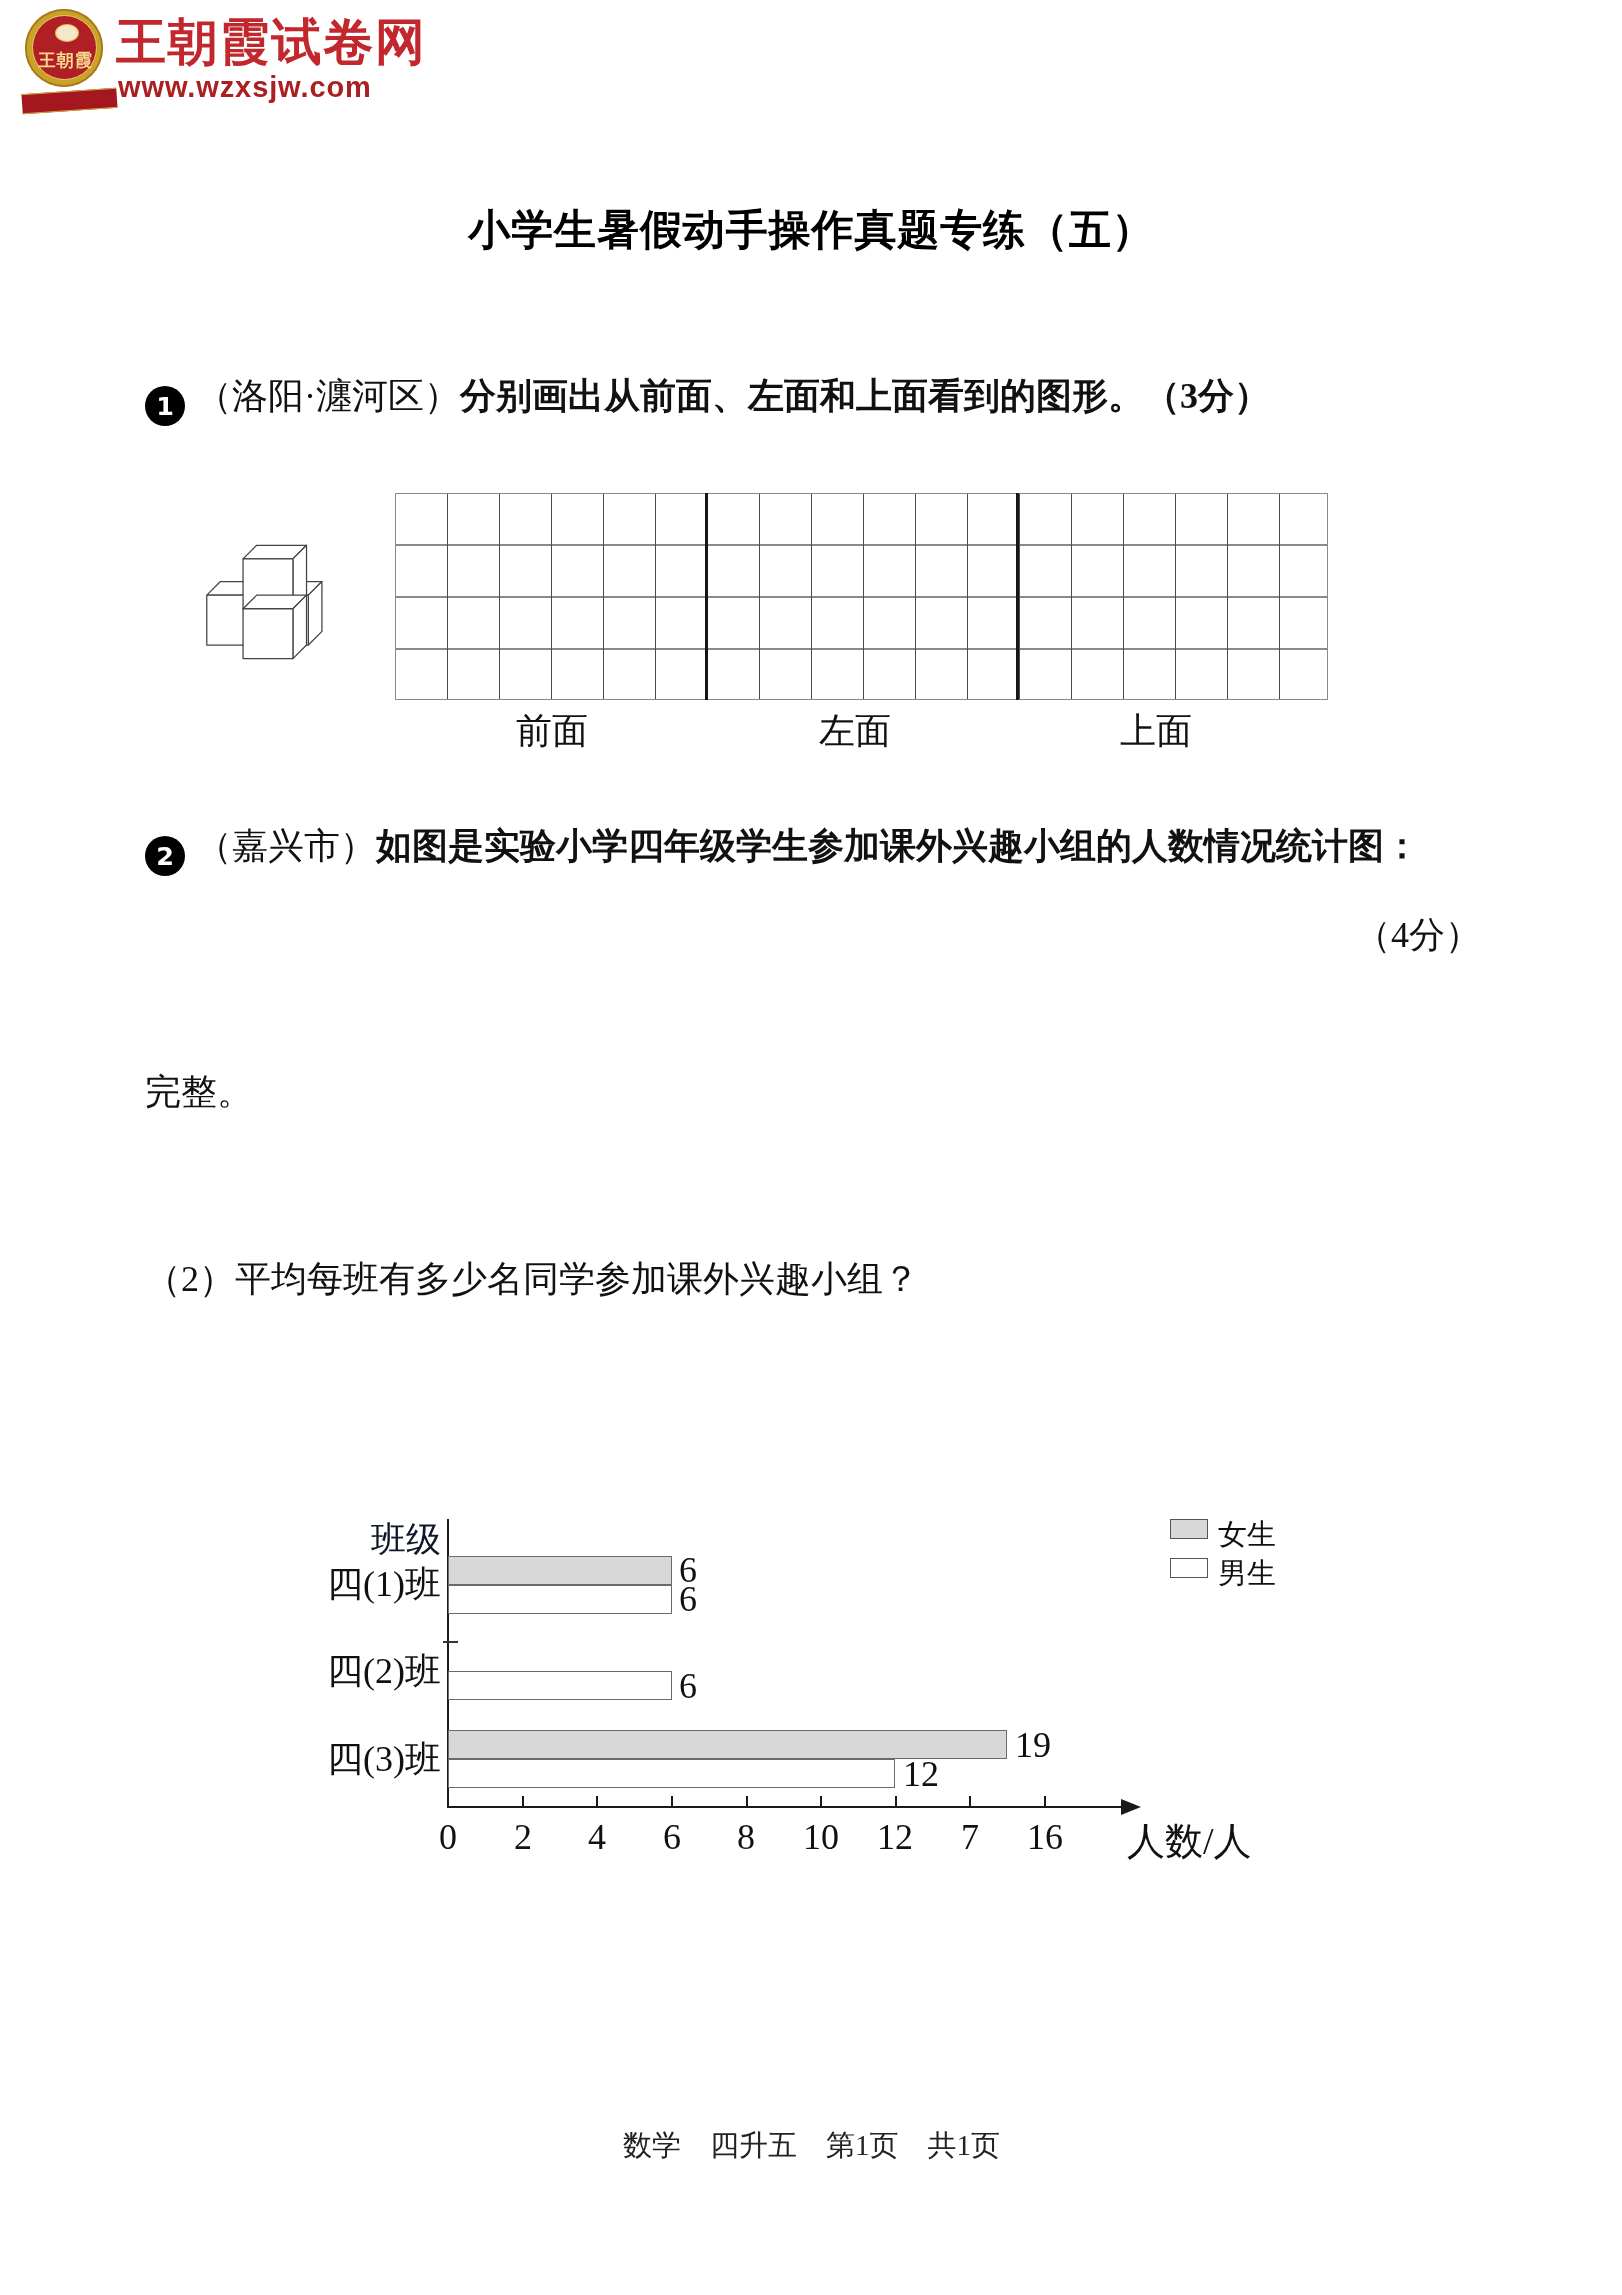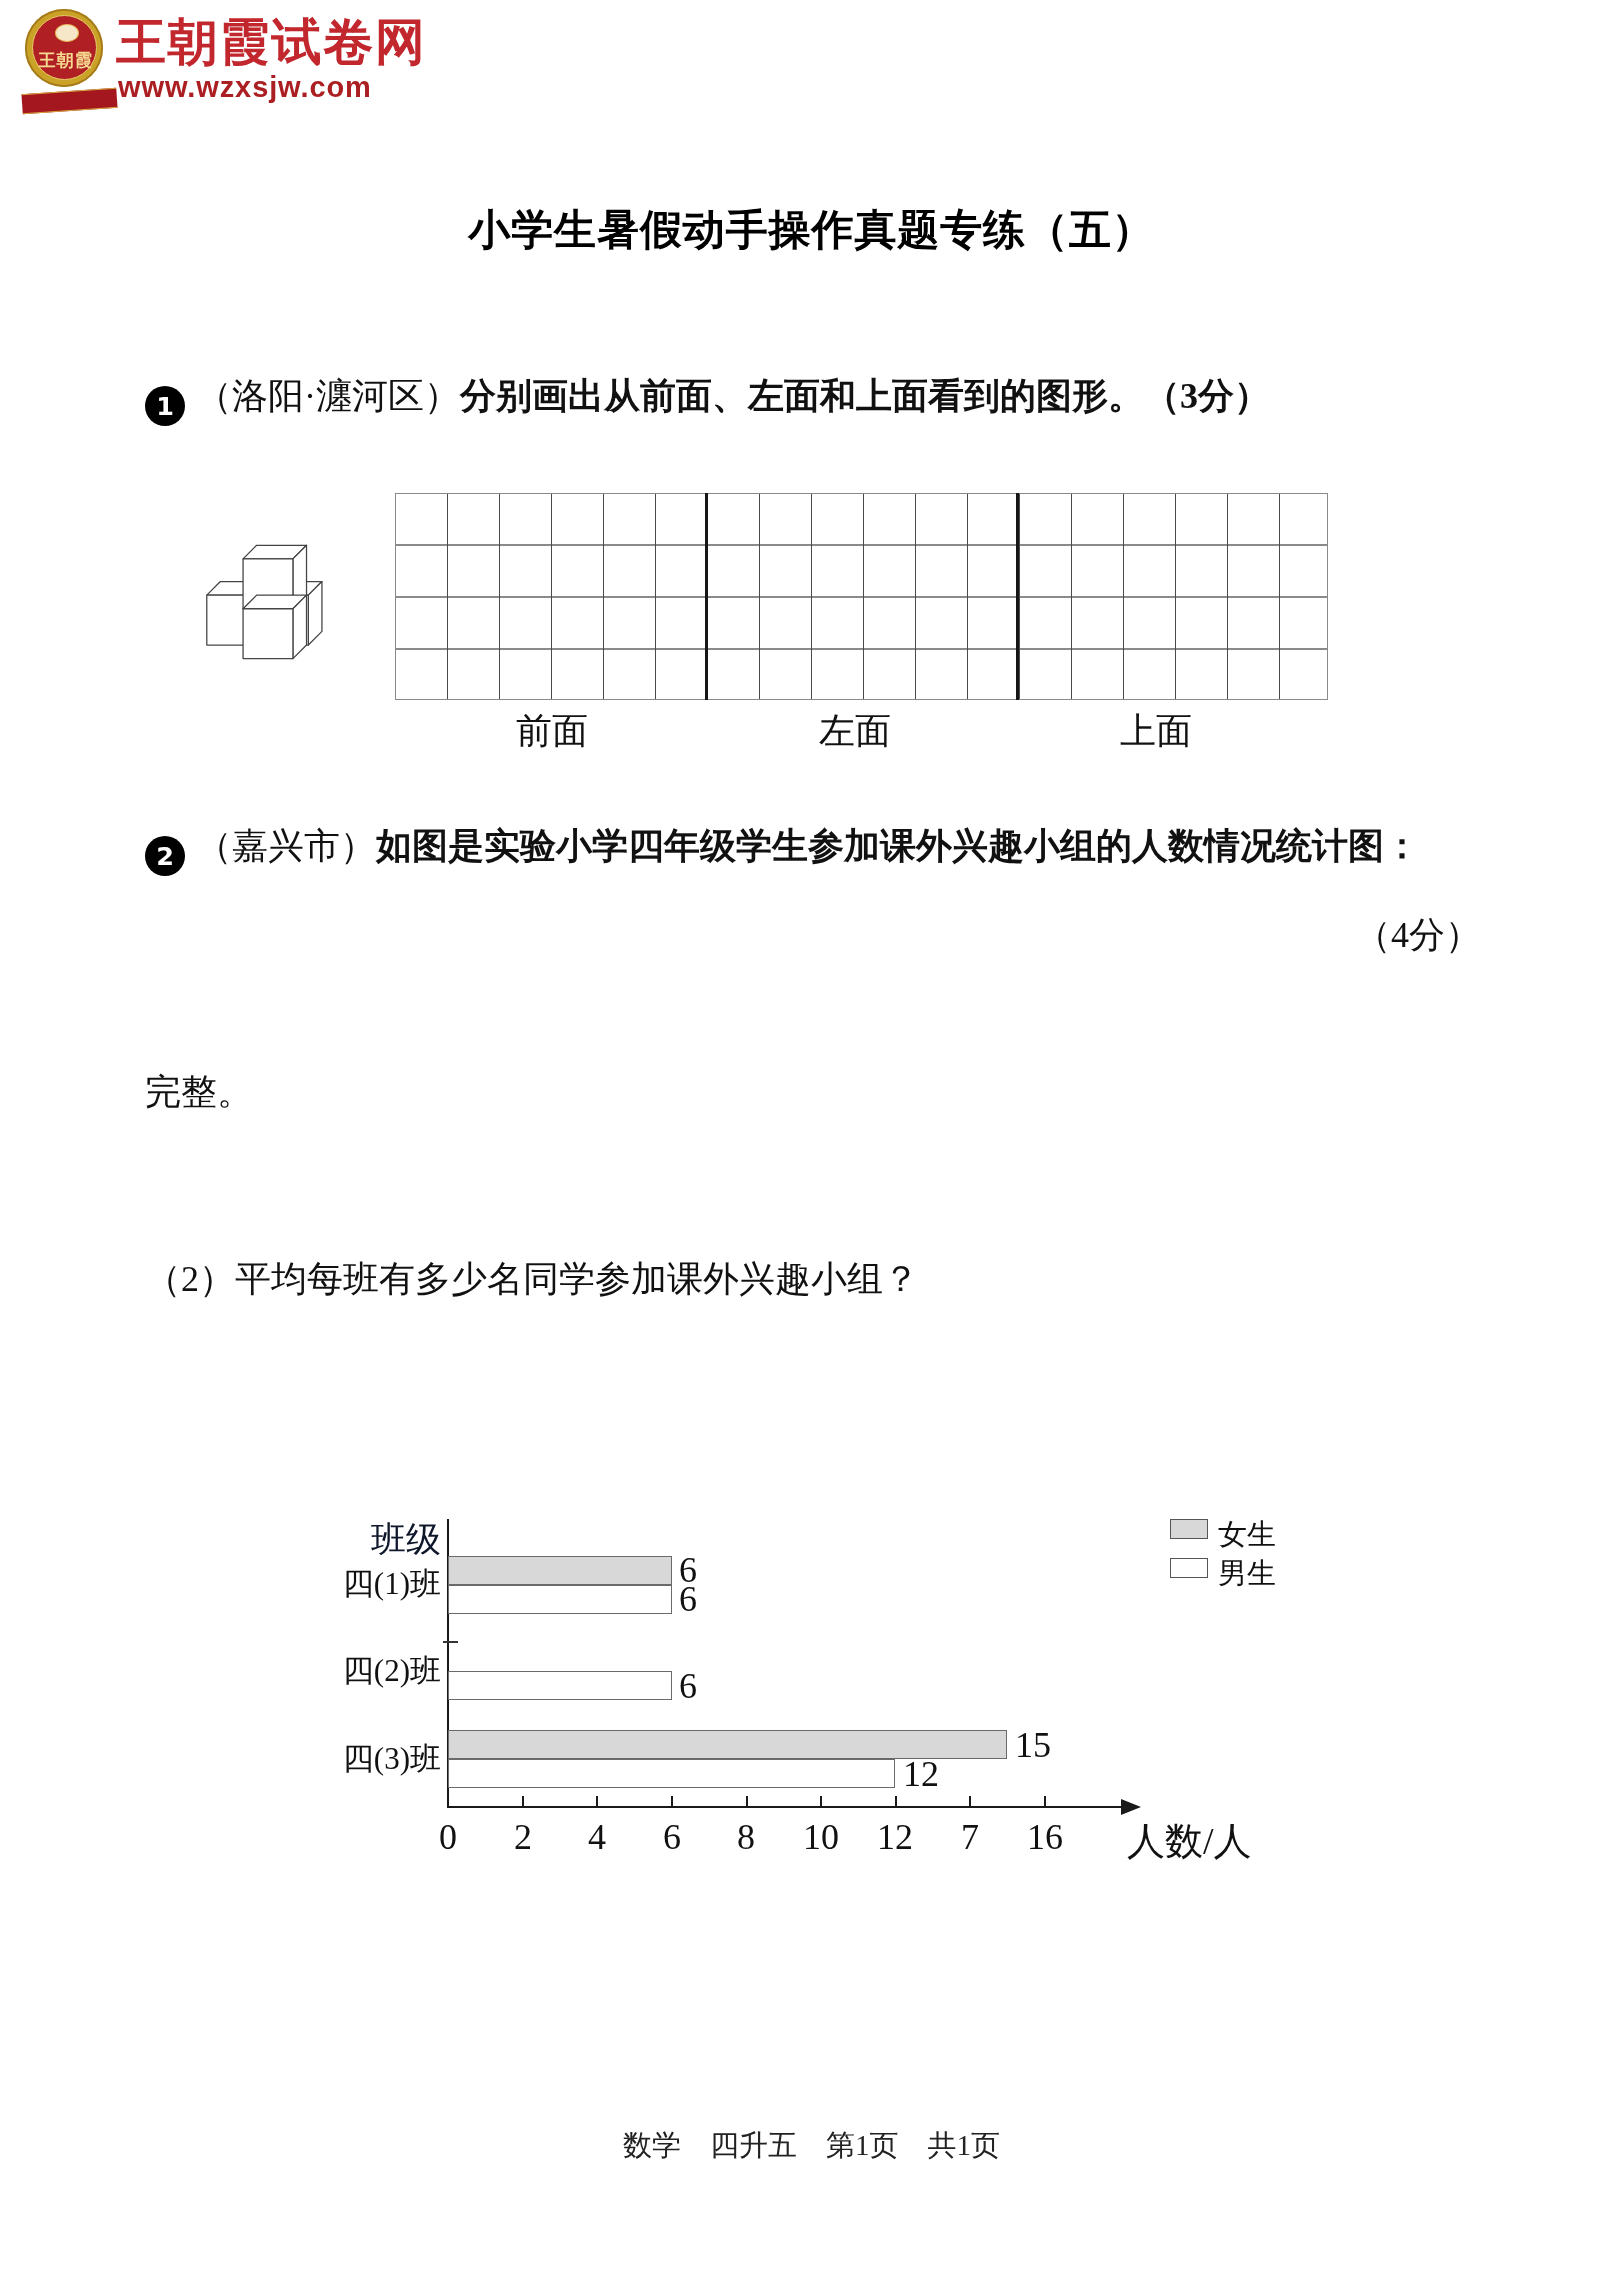--- a/index.html
+++ b/index.html
@@ -45,21 +45,21 @@
   .grid-divider{position:absolute;top:-0.9px;bottom:-0.9px;width:2.7px;background:#161616;}
   .grid-label{position:absolute;top:707px;width:200px;text-align:center;font-size:36px;color:#111;}
 
   
   .cube-svg{position:absolute;left:195px;top:538px;}
 
   
   .axis{position:absolute;background:#1a1a1a;}
   .bar{position:absolute;box-sizing:border-box;border:1.8px solid #6a6a6a;}
   .bar-value{position:absolute;height:40px;line-height:40px;font-size:36px;color:#111;}
-  .cat-label{position:absolute;width:145px;text-align:right;font-size:31px;color:#111;height:36px;line-height:36px;}
+  .cat-label{position:absolute;width:145px;text-align:right;font-size:36px;color:#111;height:36px;line-height:36px;}
   .tick{position:absolute;width:1.8px;background:#1a1a1a;}
   .tick-label{position:absolute;width:58px;text-align:center;font-size:36px;color:#111;}
   .chart-ylabel{position:absolute;font-size:35px;color:#0f172a;}
   .chart-xlabel{position:absolute;font-size:38px;color:#111;}
   .axis-arrow{position:absolute;width:0;height:0;border-top:8.2px solid transparent;
               border-bottom:8.2px solid transparent;border-left:20px solid #1a1a1a;}
   .missing-dash{position:absolute;height:1.8px;background:#333;}
 
   .legend-swatch{position:absolute;width:38px;height:20px;box-sizing:border-box;border:1.8px solid #555;}
   .legend-label{position:absolute;font-size:29px;color:#111;}
@@ -139,21 +139,21 @@
   <div class="bar" style="left: 448px; top: 1556px; width: 224px; height: 29px; background: rgb(216, 216, 216);"></div>
       <div class="bar-value" style="left: 679px; top: 1550px;">6</div>
       <div class="bar" style="left: 448px; top: 1585px; width: 224px; height: 29px; background: rgb(255, 255, 255);"></div>
       <div class="bar-value" style="left: 679px; top: 1579px;">6</div>
       <div class="cat-label" style="left: 296px; top: 1566px;">四(1)班</div>
       <div class="missing-dash" style="left: 443px; top: 1641px; width: 14.5px;"></div>
       <div class="bar" style="left: 448px; top: 1671px; width: 224px; height: 29px; background: rgb(255, 255, 255);"></div>
       <div class="bar-value" style="left: 679px; top: 1666px;">6</div>
       <div class="cat-label" style="left: 296px; top: 1653px;">四(2)班</div>
       <div class="bar" style="left: 448px; top: 1730px; width: 559px; height: 29px; background: rgb(216, 216, 216);"></div>
-      <div class="bar-value" style="left: 1015px; top: 1725px;">15</div>
+      <div class="bar-value" style="left: 1015px; top: 1725px;">19</div>
       <div class="bar" style="left: 448px; top: 1759px; width: 447px; height: 29px; background: rgb(255, 255, 255);"></div>
       <div class="bar-value" style="left: 903px; top: 1754px;">12</div>
       <div class="cat-label" style="left: 296px; top: 1741px;">四(3)班</div>
       <div class="tick-label" style="left: 419px; top: 1816px;">0</div>
       <div class="tick" style="left: 522px; top: 1796px; height: 11px;"></div>
       <div class="tick-label" style="left: 494px; top: 1816px;">2</div>
       <div class="tick" style="left: 596px; top: 1796px; height: 11px;"></div>
       <div class="tick-label" style="left: 568px; top: 1816px;">4</div>
       <div class="tick" style="left: 671px; top: 1796px; height: 11px;"></div>
       <div class="tick-label" style="left: 643px; top: 1816px;">6</div>

